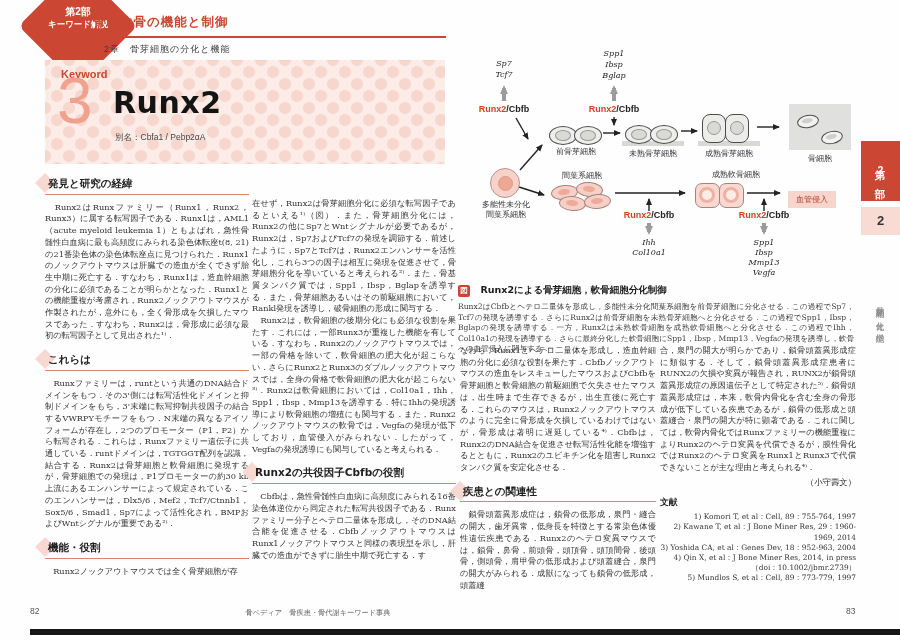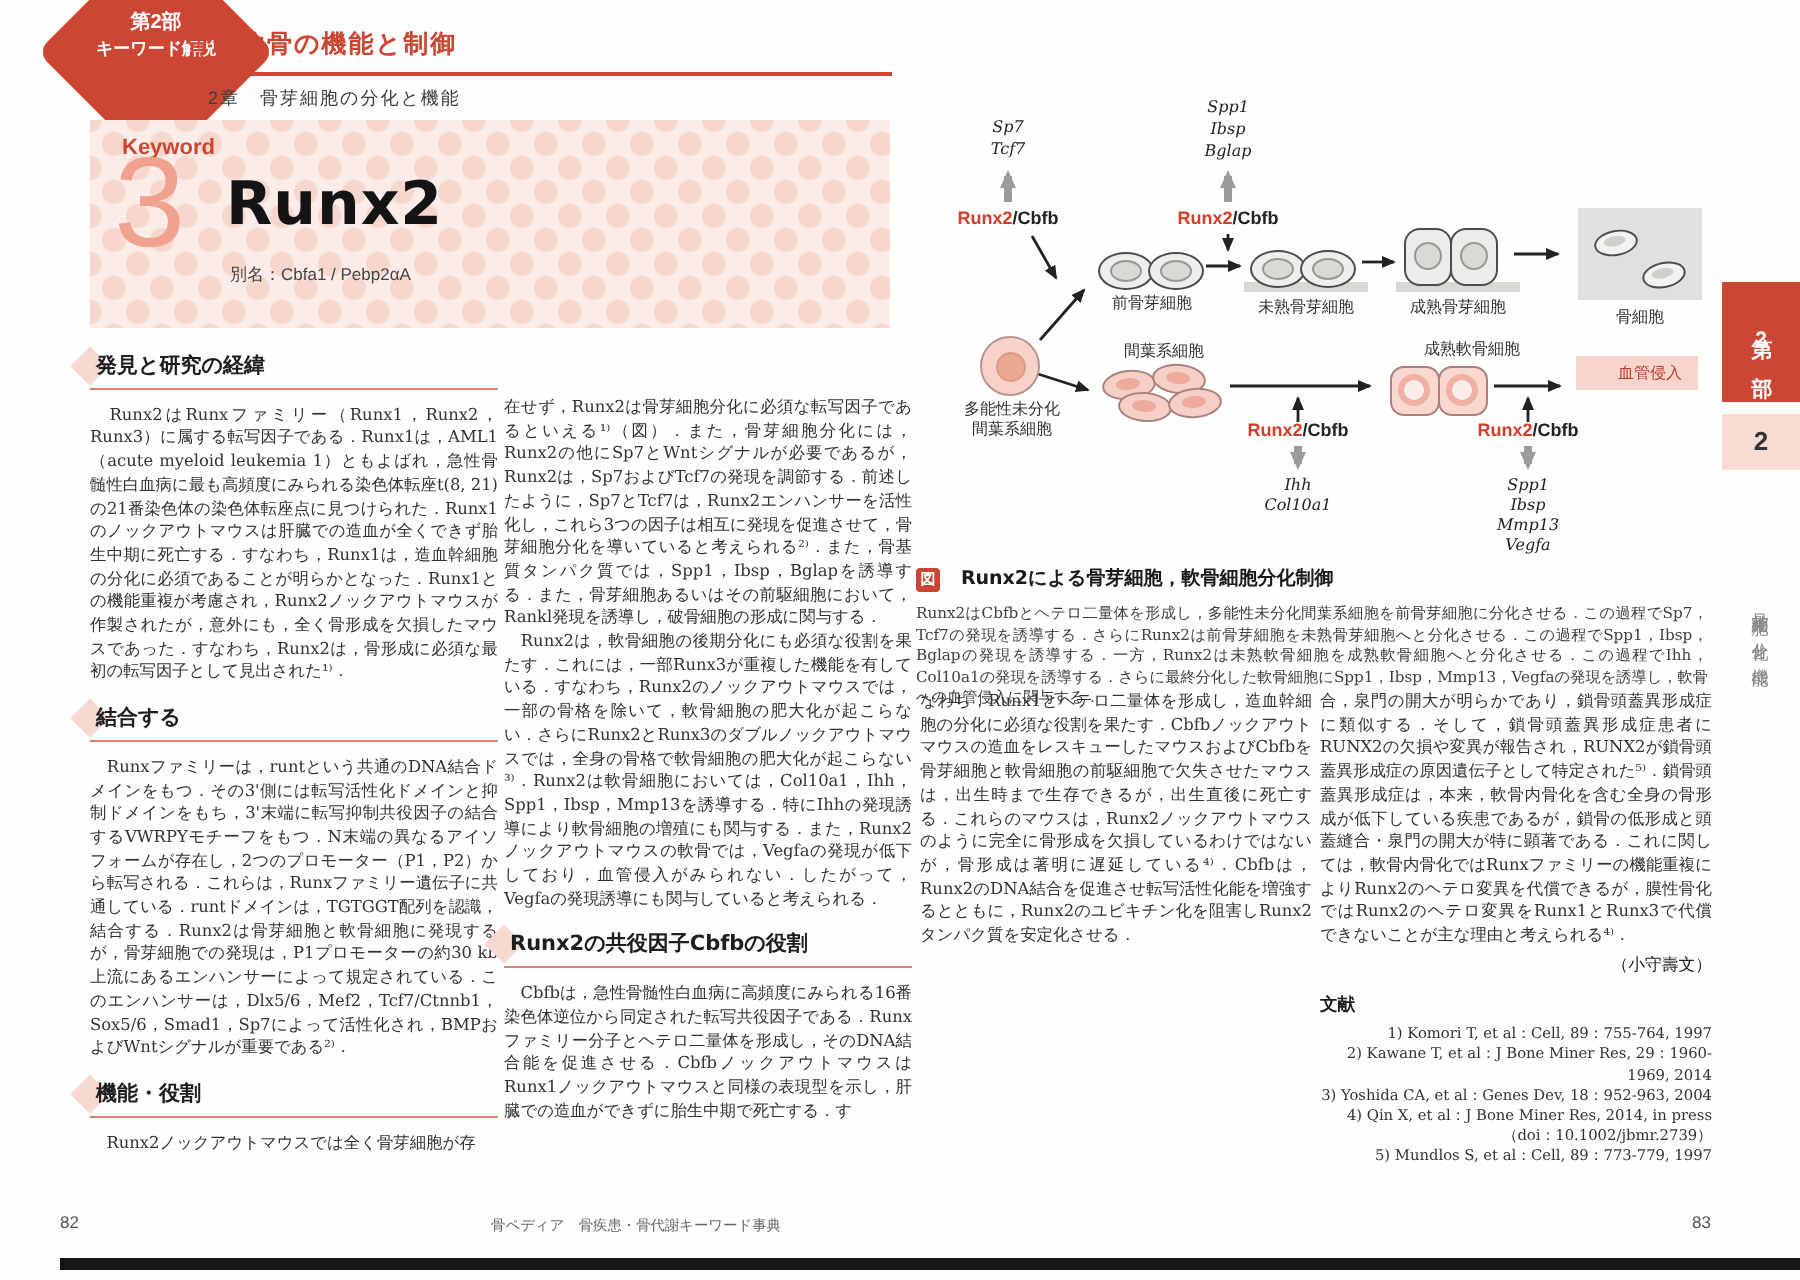--- a/index.html
+++ b/index.html
@@ -120,21 +120,21 @@
   </div>
 
   <div class="col jp-serif" style="left:45px;top:176px;width:204px;">
     <div class="sec-h">
       <span class="hd-diamond"></span>
       <span class="hd-text">発見と研究の経緯</span>
     </div>
     <p>　Runx2はRunxファミリー（Runx1，Runx2，Runx3）に属する転写因子である．Runx1は，AML1（acute myeloid leukemia 1）ともよばれ，急性骨髄性白血病に最も高頻度にみられる染色体転座t(8, 21)の21番染色体の染色体転座点に見つけられた．Runx1のノックアウトマウスは肝臓での造血が全くできず胎生中期に死亡する．すなわち，Runx1は，造血幹細胞の分化に必須であることが明らかとなった．Runx1との機能重複が考慮され，Runx2ノックアウトマウスが作製されたが，意外にも，全く骨形成を欠損したマウスであった．すなわち，Runx2は，骨形成に必須な最初の転写因子として見出された¹⁾．</p>
     <div class="sec-h mt">
       <span class="hd-diamond"></span>
-      <span class="hd-text">結合する</span>
+      <span class="hd-text">これらは</span>
     </div>
     <p>　Runxファミリーは，runtという共通のDNA結合ドメインをもつ．その3'側には転写活性化ドメインと抑制ドメインをもち，3'末端に転写抑制共役因子の結合するVWRPYモチーフをもつ．N末端の異なるアイソフォームが存在し，2つのプロモーター（P1，P2）から転写される．これらは，Runxファミリー遺伝子に共通している．runtドメインは，TGTGGT配列を認識，結合する．Runx2は骨芽細胞と軟骨細胞に発現するが，骨芽細胞での発現は，P1プロモーターの約30 kb上流にあるエンハンサーによって規定されている．このエンハンサーは，Dlx5/6，Mef2，Tcf7/Ctnnb1，Sox5/6，Smad1，Sp7によって活性化され，BMPおよびWntシグナルが重要である²⁾．</p>
     <div class="sec-h mt">
       <span class="hd-diamond"></span>
       <span class="hd-text">機能・役割</span>
     </div>
     <p>　Runx2ノックアウトマウスでは全く骨芽細胞が存</p>
   </div>
 
   <div class="col jp-serif" style="left:252px;top:198px;width:204px;">
@@ -260,33 +260,38 @@
       </div>
 
     <div class="abs dg-label" style="left:242px;top:130px;width:76px;">成熟軟骨細胞</div>
     <div class="abs chcell" style="left:239px;top:143px;">
         <div class="ring"></div>
       </div>
     <div class="abs chcell" style="left:263px;top:143px;">
         <div class="ring"></div>
       </div>
 
-    <div class="abs vasc" style="left:332px;top:138px;padding-left:13px;">血管侵入</div>
+    <div class="abs vasc" style="left:332px;top:151px;">血管侵入</div>
   </div>
 
   <div class="abs fig-cap">
     <div>
       <span class="fig-badge">図</span>
       <span class="fig-title jp-sans">Runx2による骨芽細胞，軟骨細胞分化制御</span>
     </div>
     <div class="fig-body jp-serif">Runx2はCbfbとヘテロ二量体を形成し，多能性未分化間葉系細胞を前骨芽細胞に分化させる．この過程でSp7，Tcf7の発現を誘導する．さらにRunx2は前骨芽細胞を未熟骨芽細胞へと分化させる．この過程でSpp1，Ibsp，Bglapの発現を誘導する．一方，Runx2は未熟軟骨細胞を成熟軟骨細胞へと分化させる．この過程でIhh，Col10a1の発現を誘導する．さらに最終分化した軟骨細胞にSpp1，Ibsp，Mmp13，Vegfaの発現を誘導し，軟骨への血管侵入に関与する．</div>
   </div>
 
   <div class="col jp-serif" style="left:460px;top:345px;width:196px;">
     <p>なわち，Runx1とヘテロ二量体を形成し，造血幹細胞の分化に必須な役割を果たす．Cbfbノックアウトマウスの造血をレスキューしたマウスおよびCbfbを骨芽細胞と軟骨細胞の前駆細胞で欠失させたマウスは，出生時まで生存できるが，出生直後に死亡する．これらのマウスは，Runx2ノックアウトマウスのように完全に骨形成を欠損しているわけではないが，骨形成は著明に遅延している⁴⁾．Cbfbは，Runx2のDNA結合を促進させ転写活性化能を増強するとともに，Runx2のユビキチン化を阻害しRunx2タンパク質を安定化させる．</p>
+    <div class="sec-h mt">
+      <span class="hd-diamond"></span>
+      <span class="hd-text">疾患との関連性</span>
+    </div>
+    <p>　鎖骨頭蓋異形成症は，鎖骨の低形成，泉門・縫合の開大，歯牙異常，低身長を特徴とする常染色体優性遺伝疾患である．Runx2のヘテロ変異マウスでは，鎖骨，鼻骨，前頭骨，頭頂骨，頭頂間骨，後頭骨，側頭骨，肩甲骨の低形成および頭蓋縫合，泉門の開大がみられる．成獣になっても鎖骨の低形成，頭蓋縫</p>
   </div>
 
   <div class="col jp-serif" style="left:660px;top:345px;width:196px;">
     <p>合，泉門の開大が明らかであり，鎖骨頭蓋異形成症に類似する．そして，鎖骨頭蓋異形成症患者にRUNX2の欠損や変異が報告され，RUNX2が鎖骨頭蓋異形成症の原因遺伝子として特定された⁵⁾．鎖骨頭蓋異形成症は，本来，軟骨内骨化を含む全身の骨形成が低下している疾患であるが，鎖骨の低形成と頭蓋縫合・泉門の開大が特に顕著である．これに関しては，軟骨内骨化ではRunxファミリーの機能重複によりRunx2のヘテロ変異を代償できるが，膜性骨化ではRunx2のヘテロ変異をRunx1とRunx3で代償できないことが主な理由と考えられる⁴⁾．</p>
     <div class="author">（小守壽文）</div>
     <div class="refs-title">文献</div>
     <div class="ref">1) Komori T, et al：Cell, 89：755-764, 1997</div>
     <div class="ref">2) Kawane T, et al：J Bone Miner Res, 29：1960-1969, 2014</div>
     <div class="ref">3) Yoshida CA, et al：Genes Dev, 18：952-963, 2004</div>
     <div class="ref">4) Qin X, et al：J Bone Miner Res, 2014, in press（doi：10.1002/jbmr.2739）</div>

